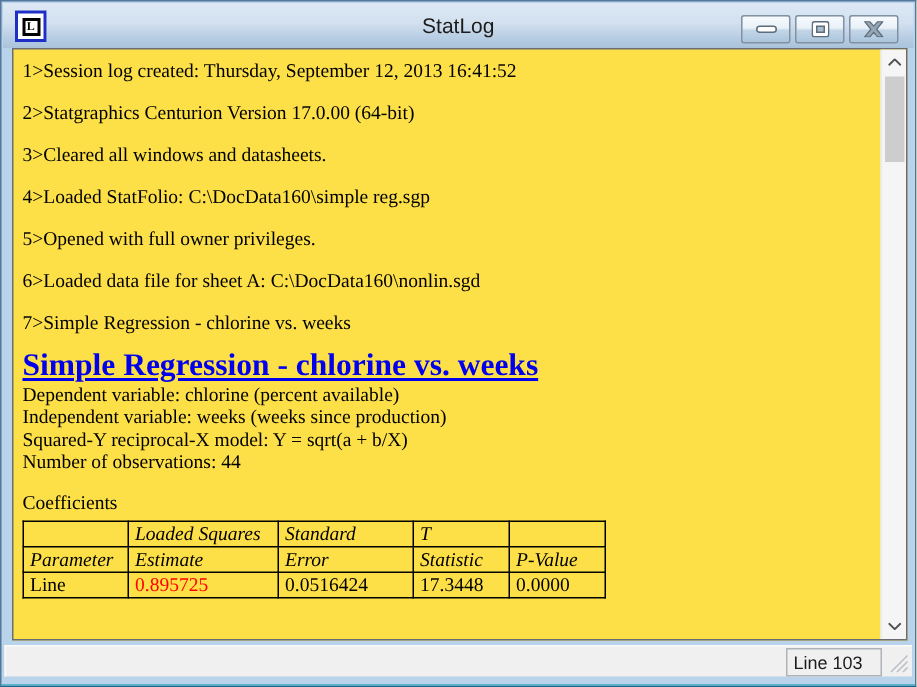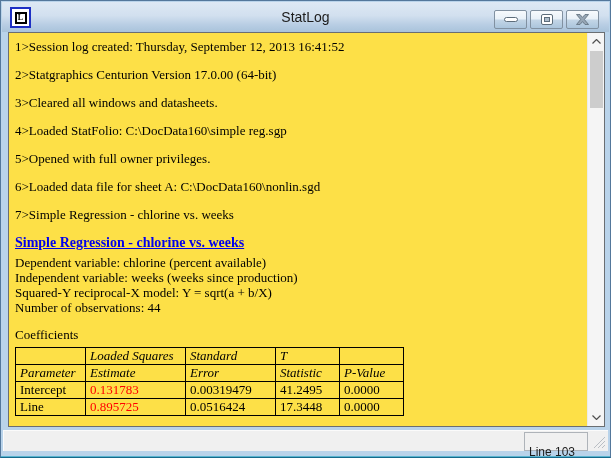--- a/index.html
+++ b/index.html
@@ -40,21 +40,21 @@
   
   .content {
     position:absolute; left:7px; top:31px; width:597px; height:395px;
     background:#fde047; border:1px solid #6a6e72;
     font-family:"Liberation Serif", serif; font-size:13px; color:#000;
     overflow:hidden;
   }
   .text-flow { position:absolute; left:6px; top:5px; right:24px; }
   .log-line { line-height:18px; margin-bottom:10px; white-space:nowrap; }
   .report-title {
-    margin-top:7px; font-size:14px; font-weight:bold; text-decoration:underline;
+    margin-top:7px; font-size:21px; font-weight:bold; text-decoration:underline;
     line-height:18px;
   }
   .info-line { line-height:15px; white-space:nowrap; }
   .info-block { margin-top:3px; }
   .coef-title { margin-top:12px; font-weight:normal; line-height:16px; }
   table.coef {
     margin-top:4px; border-collapse:collapse; table-layout:fixed;
   }
   table.coef td {
     border:1px solid #000; padding:0 4px; line-height:16px; height:17px;
@@ -77,21 +77,21 @@
     position:absolute; left:2px; top:1px; width:13px; height:57px; background:#cdcdcd;
   }
   
   .statusbar {
     position:absolute; left:2px; right:2px; bottom:6px; height:21px;
     background:#f0f0f0; border-top:1px solid #fbfbfb; border-left:1px solid #fbfbfb;
   }
   .line-box {
     position:absolute; right:20px; top:1px; width:64px; height:19px;
     border:1px solid #aeb3b9; background:#f0f0f0;
-    font-size:12px; color:#1c1c1c; padding:12px 4px 0 4px;
+    font-size:12px; color:#1c1c1c; padding:2px 4px 0 4px;
   }
   .resize-grip { position:absolute; right:2px; bottom:2px; width:14px; height:14px; cursor:nwse-resize; }
   
   .window::after {
     content:""; position:absolute; left:0; right:0; bottom:0; height:1px;
     background:#59b4cf;
   }
 </style>
 </head>
 <body>
@@ -163,27 +163,20 @@
               <td class="hdr"></td>
             </tr>
             <tr>
               <td class="hdr">Parameter</td>
               <td class="hdr">Estimate</td>
               <td class="hdr">Error</td>
               <td class="hdr">Statistic</td>
               <td class="hdr">P-Value</td>
             </tr>
             <tr>
-              <td>Intercept</td>
-              <td style="color: rgb(255, 0, 0);">0.131783</td>
-              <td>0.00319479</td>
-              <td>41.2495</td>
-              <td>0.0000</td>
-            </tr>
-            <tr>
               <td>Line</td>
               <td style="color: rgb(255, 0, 0);">0.895725</td>
               <td>0.0516424</td>
               <td>17.3448</td>
               <td>0.0000</td>
             </tr>
           </tbody>
       </table>
     </div>
 

